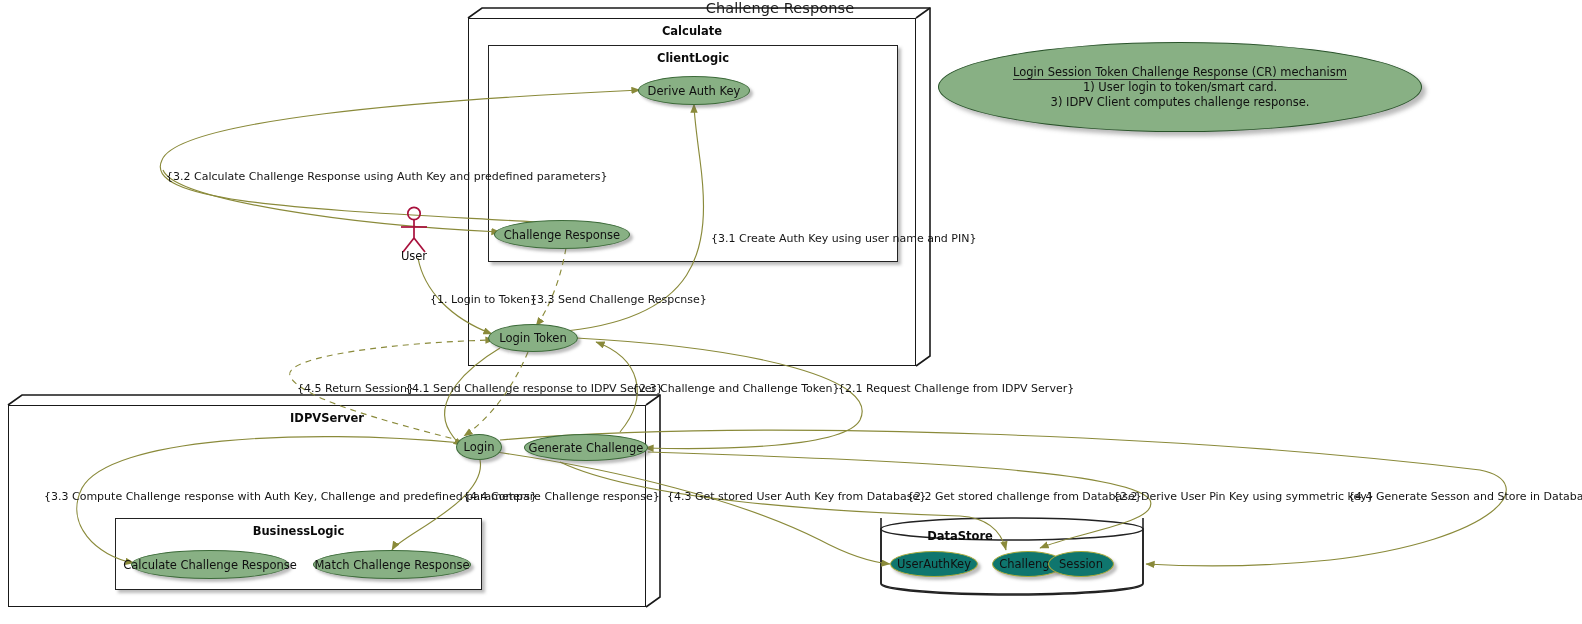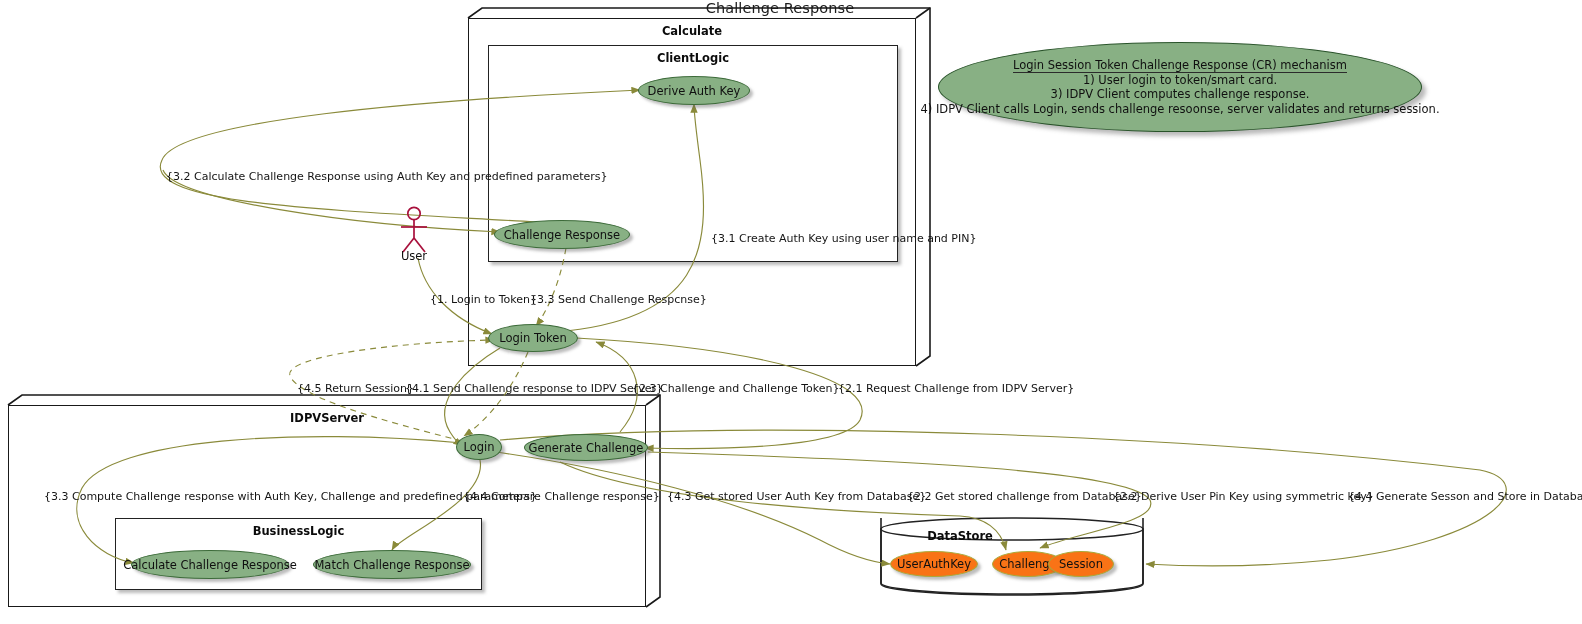--- a/index.html
+++ b/index.html
@@ -78,21 +78,21 @@
     color: #101010;
     white-space: nowrap;
     box-sizing: border-box;
     box-shadow: 3px 3px 3px rgba(90,90,90,0.40);
   }
   .uc.green {
     background: #88b084;
     border: 1.4px solid #3d6b3a;
   }
   .uc.yellow {
-    background: #f97316;
+    background: #0f766e;
     border: 1.4px solid #a9a93a;
   }
   
   .note-ellipse {
     position: absolute;
     border-radius: 50%;
     background: #88b084;
     border: 1.4px solid #29532a;
     box-shadow: 4px 4px 4px rgba(90,90,90,0.42);
     display: flex;
@@ -239,21 +239,20 @@
       <line x1="24" y1="33" x2="13" y2="47" stroke="#a8103c" stroke-width="1.7"></line>
       <line x1="24" y1="33" x2="35" y2="47" stroke="#a8103c" stroke-width="1.7"></line>
     </svg>
   </div>
   <div class="actor-label" style="left:384px; top:249px;">User</div>
 
   <div class="note-ellipse" style="left:938px; top:42px; width:484px; height:90px;">
     <div class="note-head">Login Session Token Challenge Response (CR) mechanism</div>
     <div class="note-line">1) User login to token/smart card.</div>
     <div class="note-line">3) IDPV Client computes challenge response.</div>
-    <div class="note-line">4) IDPV Client calls Login, sends challenge resoonse, server validates and returns session.</div>
   </div>
 
   <div class="uc green" style="left:638px; top:76px; width:112px; height:29px;">Derive Auth Key</div>
 
   <div class="uc green" style="left:494px; top:220px; width:136px; height:29px;">Challenge Response</div>
 
   <div class="uc green" style="left:488px; top:324px; width:90px; height:28px;">Login Token</div>
 
   <div class="uc green" style="left:456px; top:434px; width:46px; height:26px;">Login</div>
 

